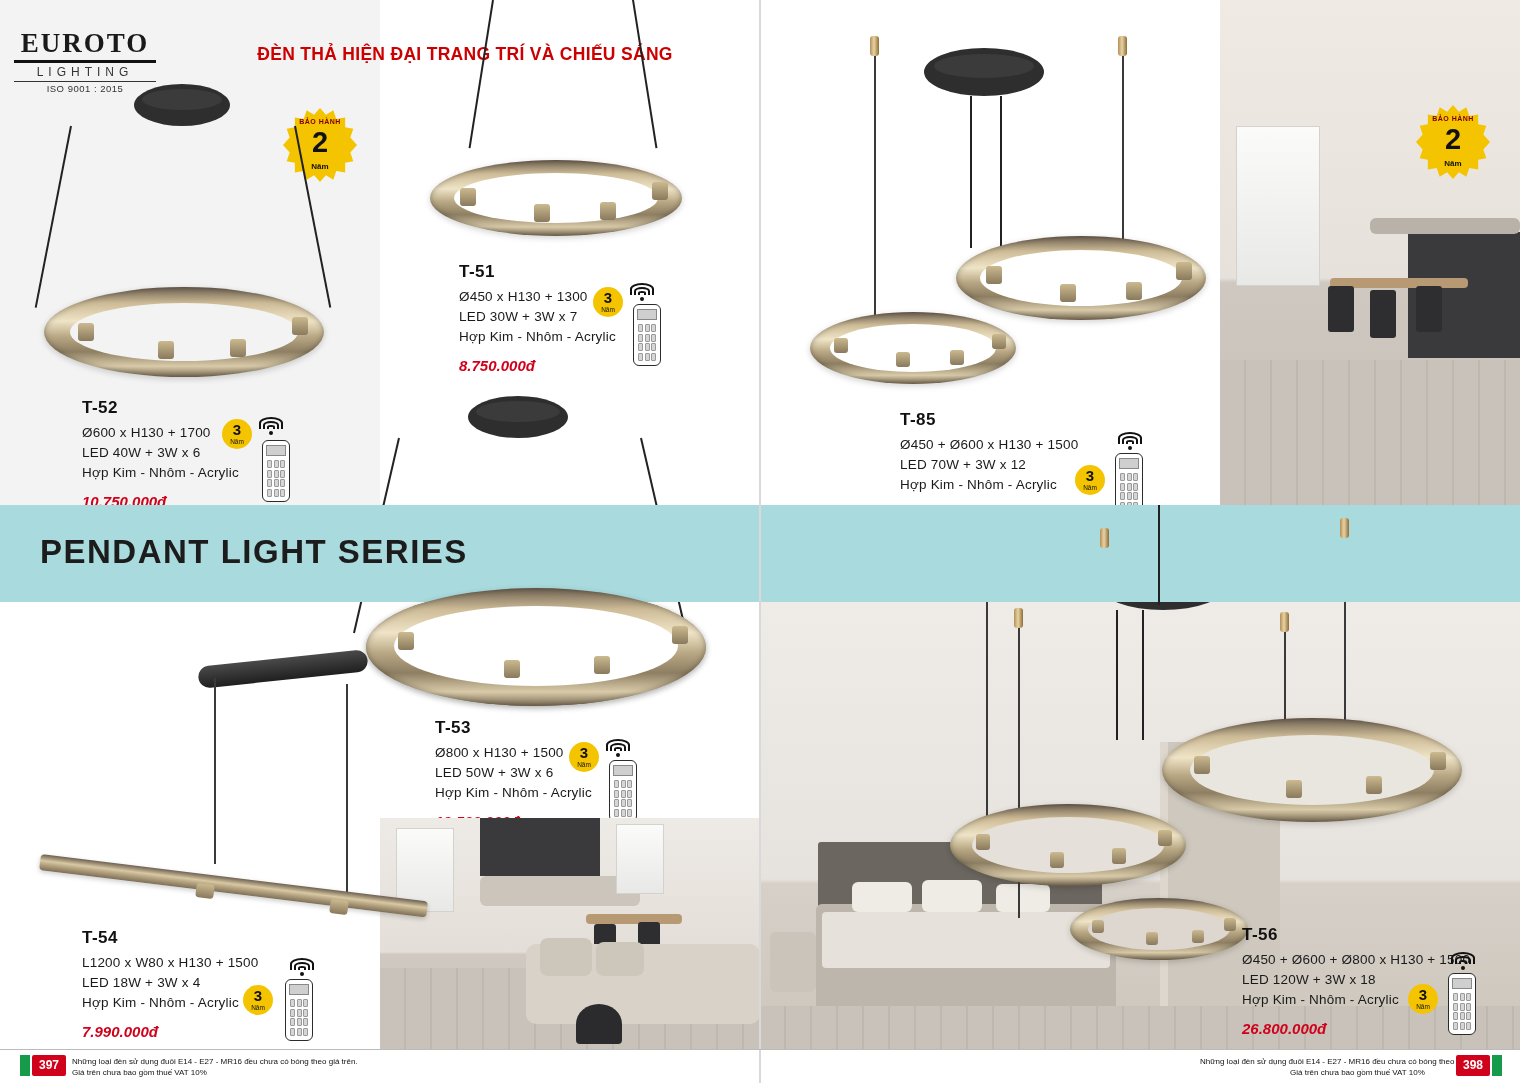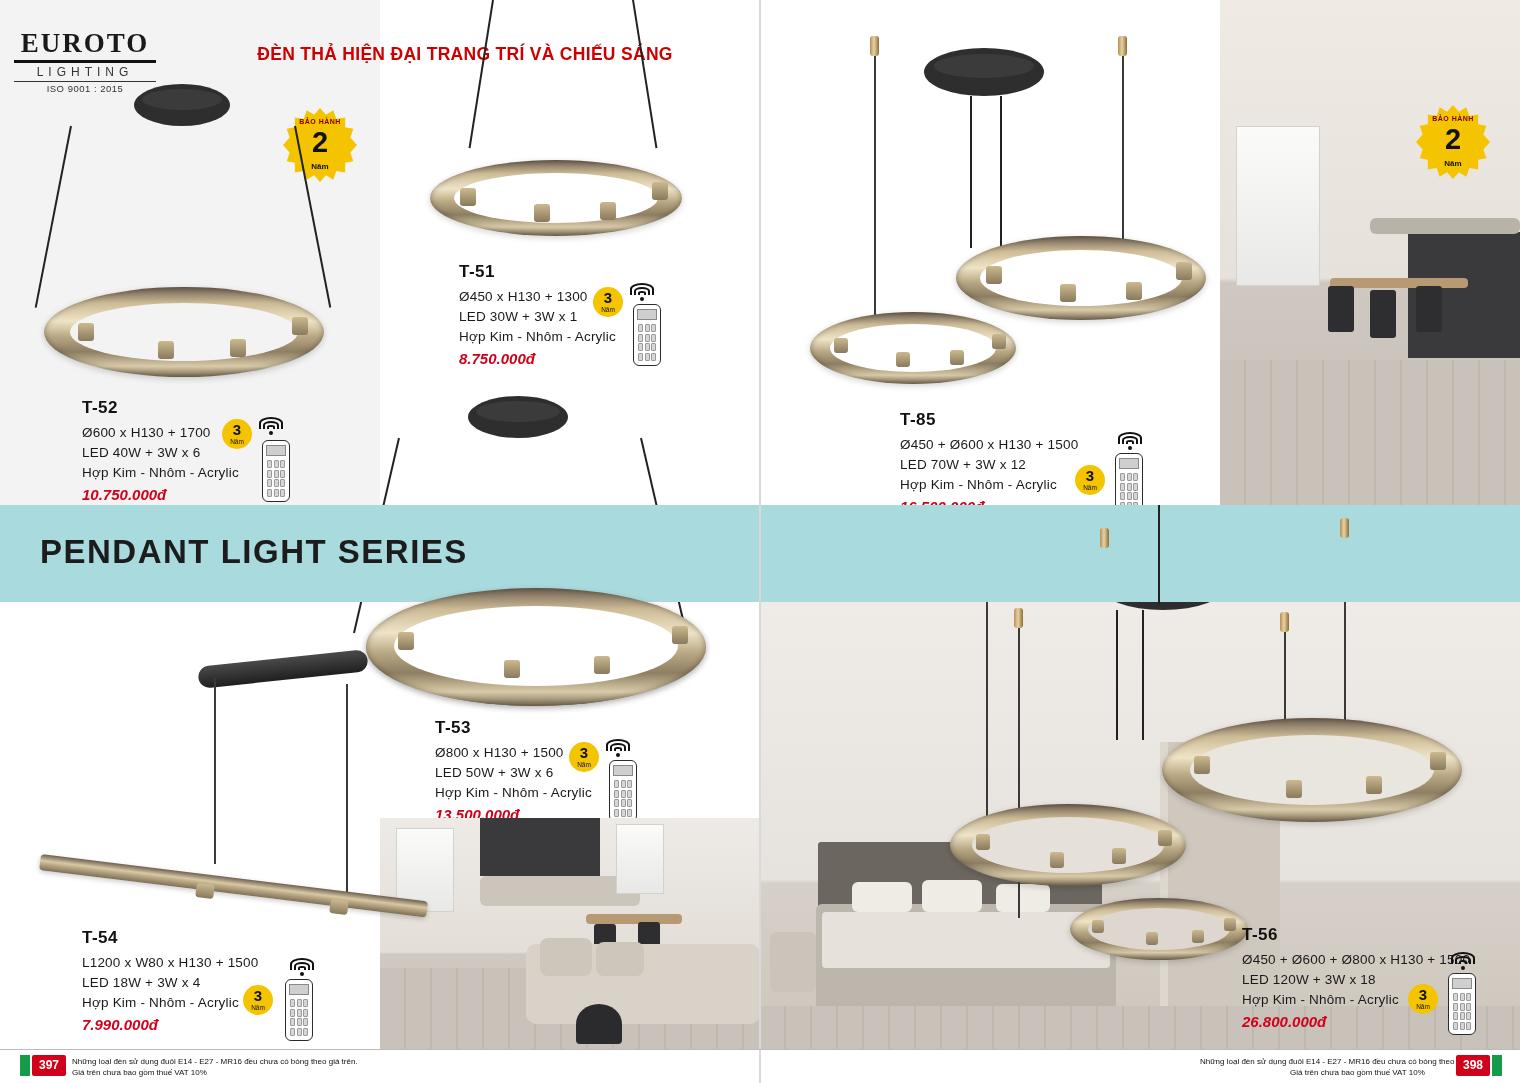--- a/index.html
+++ b/index.html
@@ -53,21 +53,21 @@
   .badge .bh { position:absolute; top:10px; left:0; width:100%; text-align:center; font-size:7px; font-weight:bold; color:#7a0000; letter-spacing:.5px;}
   .badge .num { position:absolute; top:20px; left:0; width:100%; text-align:center; font-size:29px; font-weight:bold; color:#111; line-height:1;}
   .badge .nam { position:absolute; bottom:11px; left:0; width:100%; text-align:center; font-size:8px; font-weight:bold; color:#111;}
   .badge-1 { left:283px; top:108px; }
   .badge-2 { left:1416px; top:105px; }
 
   
   .spec { position:absolute; color:#111; }
   .spec .code { font-size:17px; font-weight:bold; letter-spacing:.5px; margin-bottom:5px; }
   .spec .line { font-size:13.5px; line-height:20px; color:#1a1a1a; letter-spacing:.2px; }
-  .spec .price { font-size:15px; font-weight:bold; font-style:italic; color:#d0021b; margin-top:3px; }
+  .spec .price { font-size:15px; font-weight:bold; font-style:italic; color:#d0021b; margin-top:10px; }
 
   
   .yr3 { position:absolute; width:30px; height:30px; border-radius:50%; background:#f5c400; text-align:center; }
   .yr3 .n { font-size:15px; font-weight:bold; color:#111; line-height:17px; padding-top:2px;}
   .yr3 .t { font-size:6.5px; color:#111; line-height:7px;}
 
   
   .wifi { position:absolute; width:26px; height:20px; }
   .wifi i { position:absolute; border:2px solid #111; border-bottom:none; border-radius:50% 50% 0 0; left:50%; transform:translateX(-50%); }
   .wifi .a { width:8px;  height:4px;  bottom:6px; }
@@ -233,21 +233,21 @@
         <div class="seg" style="left:30px;top:28px;"></div>
         <div class="seg" style="left:104px;top:44px;"></div>
         <div class="seg" style="left:170px;top:42px;"></div>
         <div class="seg" style="left:222px;top:22px;"></div>
       </div>
     </div>
 
     <div class="spec" style="left:459px;top:262px;">
       <div class="code">T-51</div>
       <div class="line">Ø450 x H130 + 1300</div>
-      <div class="line">LED 30W + 3W x 1</div>
+      <div class="line">LED 30W + 3W x 7</div>
       <div class="line">Hợp Kim - Nhôm - Acrylic</div>
       <div class="price">8.750.000đ</div>
     </div>
     <div class="yr3" style="left:593px;top:287px;">
       <div class="n">3</div>
       <div class="t">Năm</div>
     </div>
     <div class="wifi" style="left:629px;top:281px;">
       <i class="c"></i>
         <i class="b"></i>

